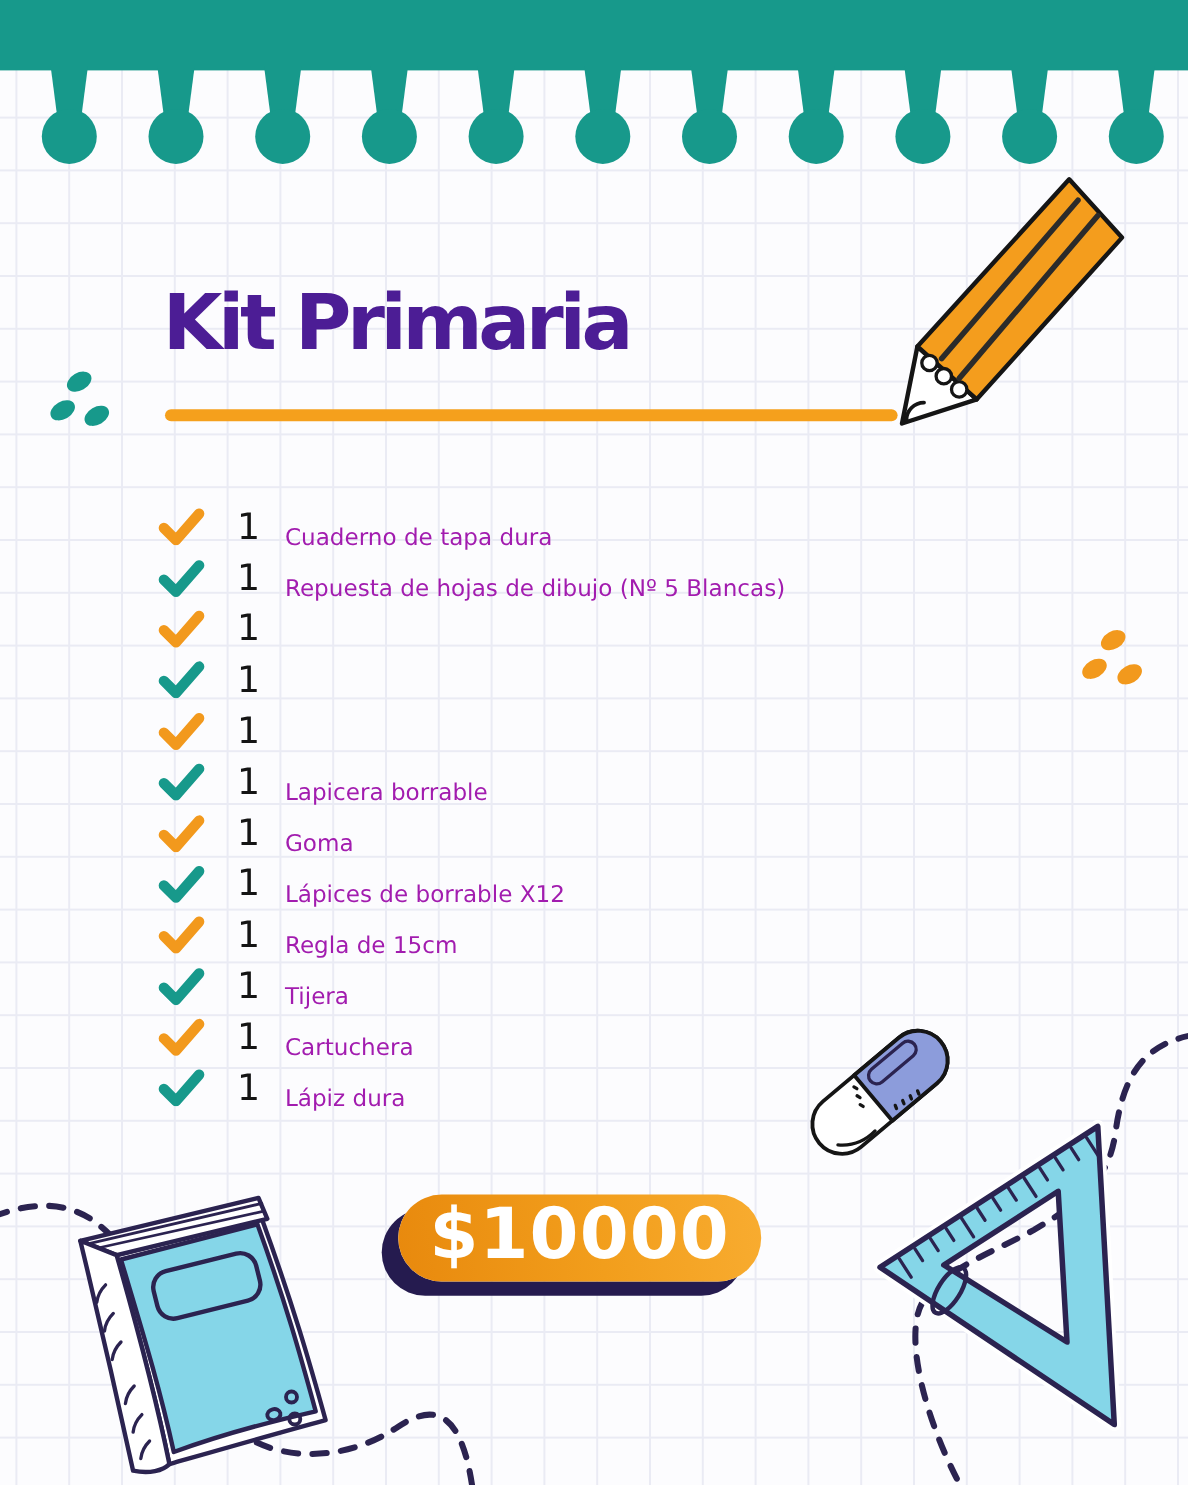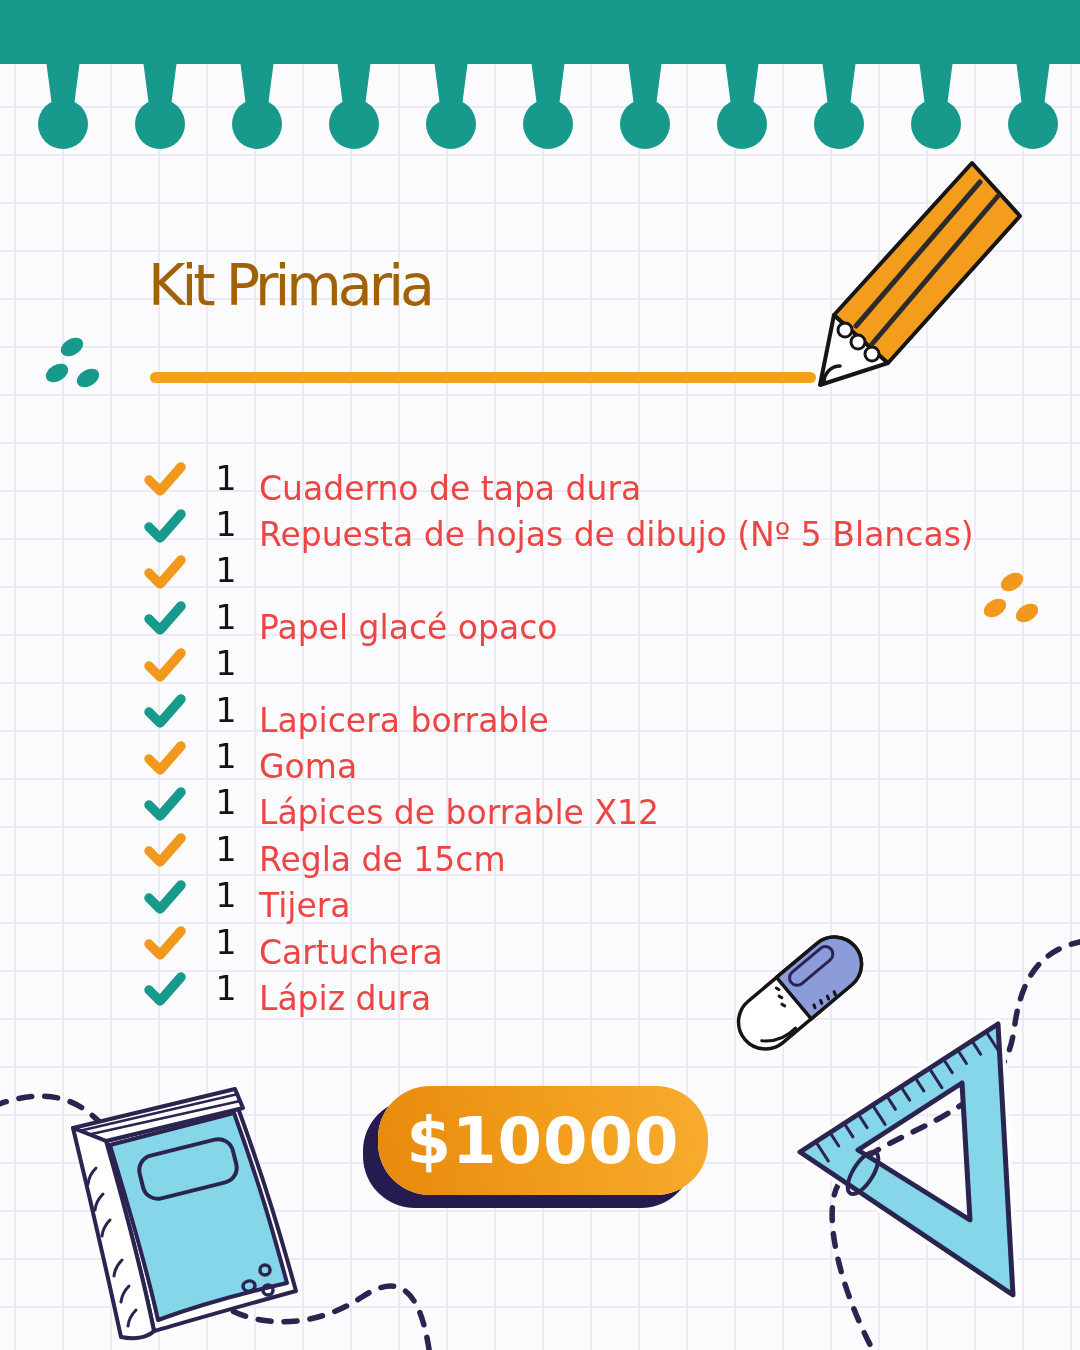--- a/index.html
+++ b/index.html
@@ -8,41 +8,41 @@
     background-color:#FCFCFE;
     background-image:
       linear-gradient(to right,#EAEBF4 2px,transparent 2px),
       linear-gradient(to bottom,#EAEBF4 2px,transparent 2px);
     background-size:48px 48px;background-position:14px 10px;
     font-family:"DejaVu Sans","Liberation Sans",sans-serif;
   }
   .overlay{position:absolute;left:0;top:0;width:1080px;height:1350px;pointer-events:none;}
   .page-title{
     position:absolute;left:148px;top:252px;margin:0;
-    font-size:57px;font-weight:400;letter-spacing:-4px;color:#a16207;z-index:3;
+    font-size:70px;font-weight:700;letter-spacing:-4px;color:#4c1d95;z-index:3;
   }
   .title-underline{
     position:absolute;left:150px;top:372px;width:666px;height:11px;border-radius:6px;
     background:#F5A01C;z-index:2;
   }
   .checklist{
     position:absolute;left:143px;top:455px;width:900px;z-index:3;
     list-style:none;margin:0;padding:0;
   }
   .row{display:flex;align-items:center;height:46.4px;}
   .check{width:44px;height:36px;flex:0 0 44px;}
   .qty{display:inline-block;margin-left:24px;width:30px;text-align:center;
        font-size:33px;color:#141414;}
-  .item-label{margin-left:18px;font-size:33px;color:#ef4444;white-space:nowrap;margin-top:20px;}
+  .item-label{margin-left:18px;font-size:21px;color:#a21caf;white-space:nowrap;margin-top:20px;}
   .price-badge{
-    position:absolute;left:378px;top:1086px;width:330px;height:109px;z-index:3;
+    position:absolute;left:362px;top:1086px;width:330px;height:79px;z-index:3;
     border-radius:52px;
     background:linear-gradient(80deg,#E8890D 0%,#F29E1C 55%,#F8AC30 100%);
     box-shadow:-15px 13px 0 #251B4F;
-    display:flex;align-items:center;justify-content:center;
+    display:flex;align-items:flex-start;justify-content:center;
   }
   .price-badge span{color:#fff;font-size:64px;font-weight:700;letter-spacing:1px;}
 </style>
 </head>
 <body>
 
 <svg class="overlay" viewBox="0 0 1080 1350">
 
   <g id="fringe" fill="#17998B">
     <rect x="0" y="0" width="1080" height="64"></rect>
@@ -187,21 +187,20 @@
       <path d="M 6 20 L 17 31 L 38 7" fill="none" stroke="#F2991D" stroke-width="9.5" stroke-linecap="round" stroke-linejoin="round"></path>
     </svg>
     <span class="qty">1</span>
   </li>
 
   <li class="row">
     <svg class="check" viewBox="0 0 44 36">
       <path d="M 6 20 L 17 31 L 38 7" fill="none" stroke="#17998B" stroke-width="9.5" stroke-linecap="round" stroke-linejoin="round"></path>
     </svg>
     <span class="qty">1</span>
-    <span class="item-label">Papel glacé opaco</span>
   </li>
 
   <li class="row">
     <svg class="check" viewBox="0 0 44 36">
       <path d="M 6 20 L 17 31 L 38 7" fill="none" stroke="#F2991D" stroke-width="9.5" stroke-linecap="round" stroke-linejoin="round"></path>
     </svg>
     <span class="qty">1</span>
   </li>
 
   <li class="row">

